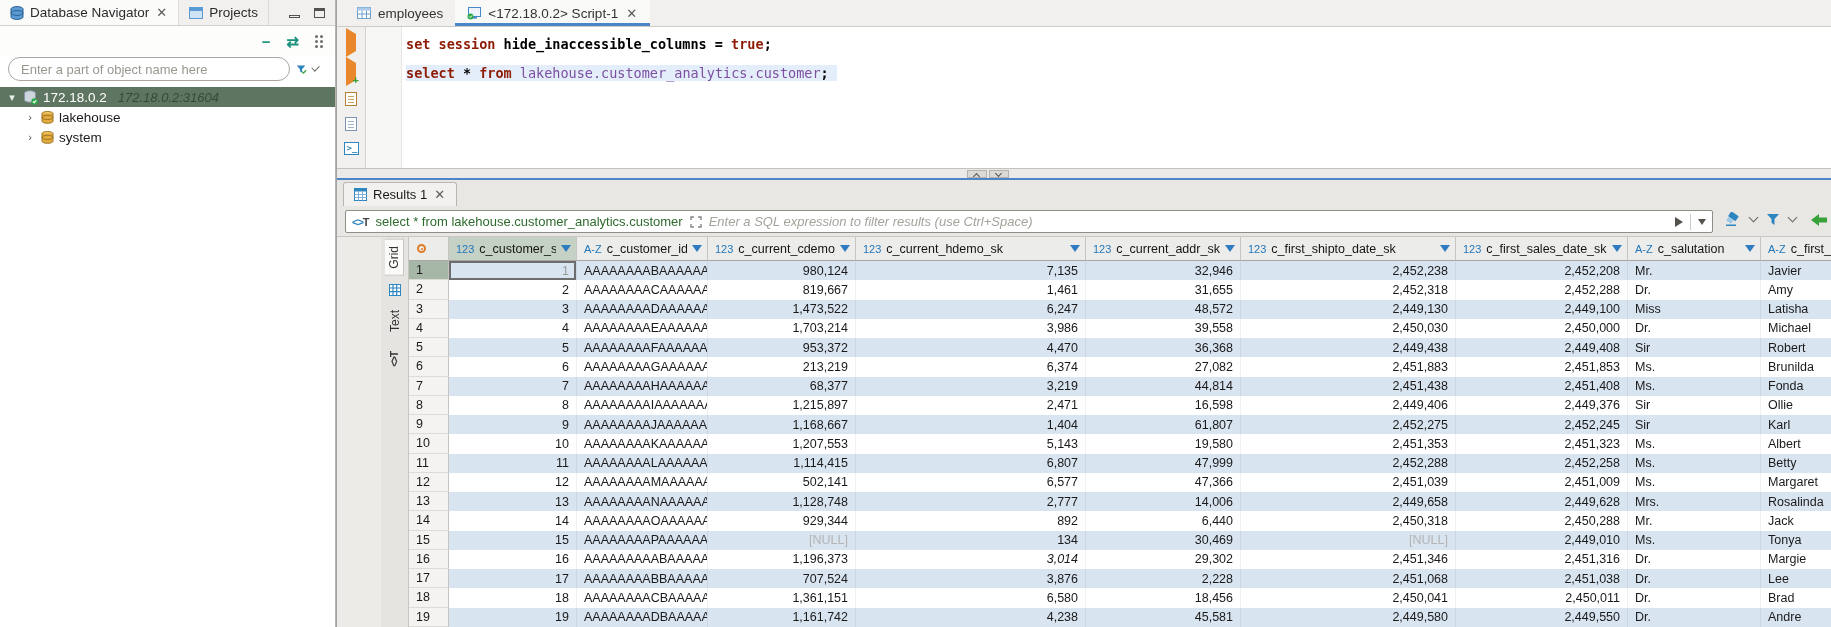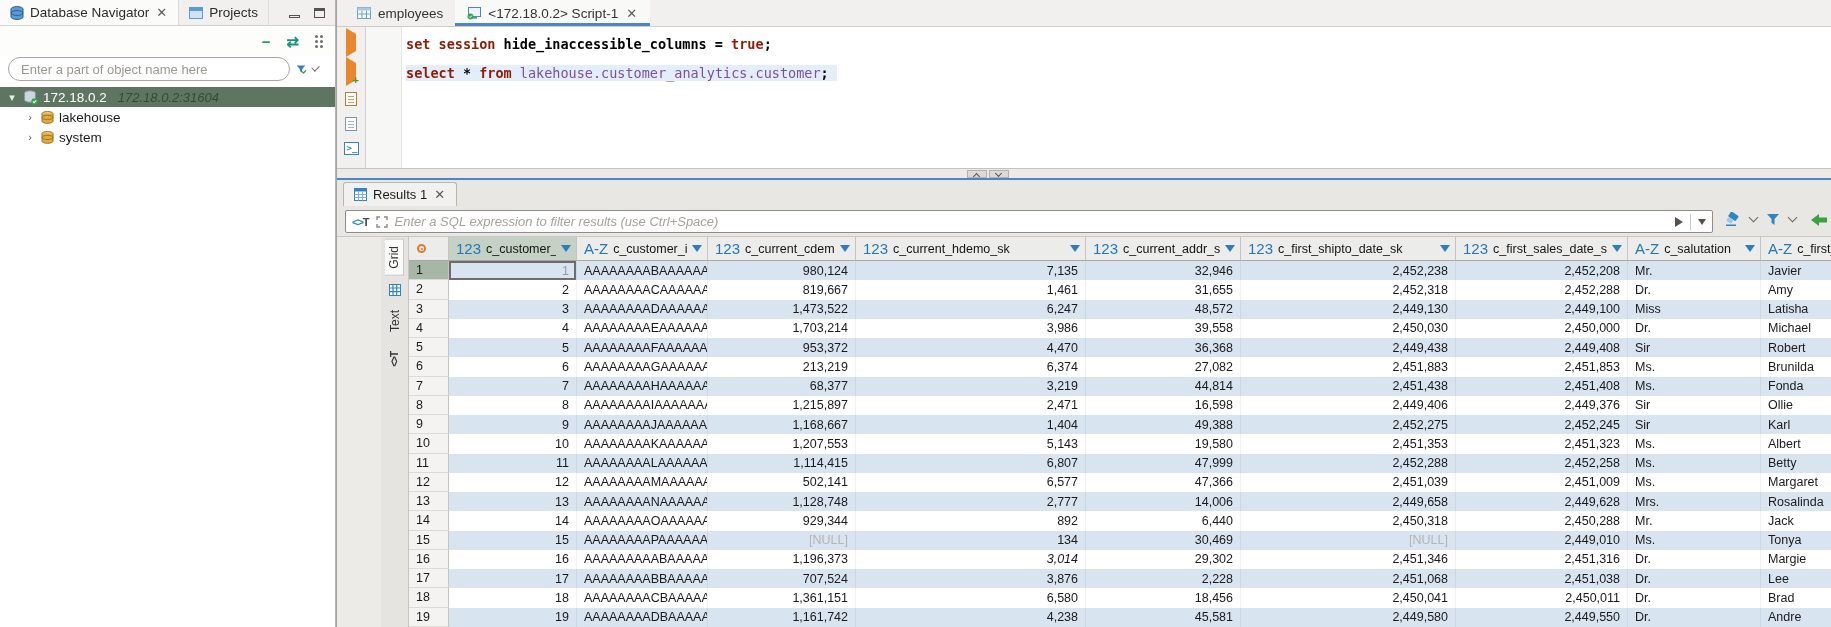--- a/index.html
+++ b/index.html
@@ -108,21 +108,21 @@
   .vtab.active{background:#fbfbfa;border:1px solid #c9c6c1;border-right:none;}
   #grid{flex:1;overflow:hidden;background:#fff;}
   #ghead{display:flex;height:24px;}
   .hcorner{flex:0 0 40px;background:#ececea;border-right:1px solid #c6c4c1;
            border-bottom:1px solid #a9a7a3;display:flex;align-items:center;padding-left:8px;}
   .target-ic{width:9px;height:9px;border:2px solid #e07b28;border-radius:50%;position:relative;}
   .target-ic i{position:absolute;left:1.5px;top:1.5px;width:2px;height:2px;border-radius:50%;background:#e07b28;}
   .hcell{background:#ececea;border-right:1px solid #c6c4c1;border-bottom:1px solid #a9a7a3;
          display:flex;align-items:center;gap:5px;padding:0 5px 0 7px;overflow:hidden;}
   .hcell.selcol{background:#c4d1c4;}
-  .htype{color:#2277bb;font-size:15px;white-space:nowrap;}
+  .htype{color:#2277bb;font-size:11px;white-space:nowrap;}
   .hname{font-size:12.5px;color:#141414;white-space:nowrap;overflow:hidden;flex:1;}
   .harrow{width:0;height:0;border-top:7px solid #2e7bbf;border-left:5px solid transparent;
           border-right:5px solid transparent;flex:0 0 auto;}
   #grows{display:grid;grid-auto-rows:19.26px;}
   .grow{display:flex;}
   .rnum{flex:0 0 40px;background:#f4f3f1;border-right:1px solid #c6c4c1;
         border-bottom:1px solid #dddbd7;font-size:12.5px;display:flex;align-items:center;
         padding-left:7px;}
   .rnum.selrow{background:#a6b7a7;}
   .cell{display:flex;align-items:center;padding:0 7px;font-size:12.5px;white-space:nowrap;
@@ -298,20 +298,21 @@
           <path d="M4.5 3.5 v9 M8.5 3.5 v9 M0.5 6.5 h12 M0.5 9.5 h12" stroke="#7fb2d9" stroke-width="1"></path>
         </svg>
         <span>Results 1</span>
         <span class="tab-close">✕</span>
       </div>
     </div>
 
     <div id="filterbar">
       <div id="filter-input">
         <span class="sqlT">&lt;&gt;<span style="color:#444">T</span></span>
+        <span id="filter-query">select * from lakehouse.customer_analytics.customer</span>
         <svg width="12" height="12" viewBox="0 0 12 12">
           <path d="M1 4 V1 h3 M8 1 h3 v3 M11 8 v3 h-3 M4 11 H1 V8" stroke="#8a8781" stroke-width="1.4" fill="none"></path>
         </svg>
         <span id="filter-ph">Enter a SQL expression to filter results (use Ctrl+Space)</span>
         <span class="play-gray"></span>
         <span class="vdiv"></span>
         <span class="dd-tri"></span>
       </div>
       <div id="filter-icons">
         <svg width="16" height="14" viewBox="0 0 16 14">
@@ -490,21 +491,21 @@
               <div class="cell right" style="flex: 0 0 172px;">2,449,376</div>
               <div class="cell" style="flex: 0 0 133px;">Sir</div>
               <div class="cell" style="flex: 0 0 160px;">Ollie</div>
             </div>
             <div class="grow blue">
               <div class="rnum">9</div>
               <div class="cell right" style="flex: 0 0 128px;">9</div>
               <div class="cell" style="flex: 0 0 131px;">AAAAAAAAJAAAAAAA</div>
               <div class="cell right" style="flex: 0 0 148px;">1,168,667</div>
               <div class="cell right" style="flex: 0 0 230px;">1,404</div>
-              <div class="cell right" style="flex: 0 0 155px;">49,388</div>
+              <div class="cell right" style="flex: 0 0 155px;">61,807</div>
               <div class="cell right" style="flex: 0 0 215px;">2,452,275</div>
               <div class="cell right" style="flex: 0 0 172px;">2,452,245</div>
               <div class="cell" style="flex: 0 0 133px;">Sir</div>
               <div class="cell" style="flex: 0 0 160px;">Karl</div>
             </div>
             <div class="grow white">
               <div class="rnum">10</div>
               <div class="cell right" style="flex: 0 0 128px;">10</div>
               <div class="cell" style="flex: 0 0 131px;">AAAAAAAAKAAAAAAA</div>
               <div class="cell right" style="flex: 0 0 148px;">1,207,553</div>

